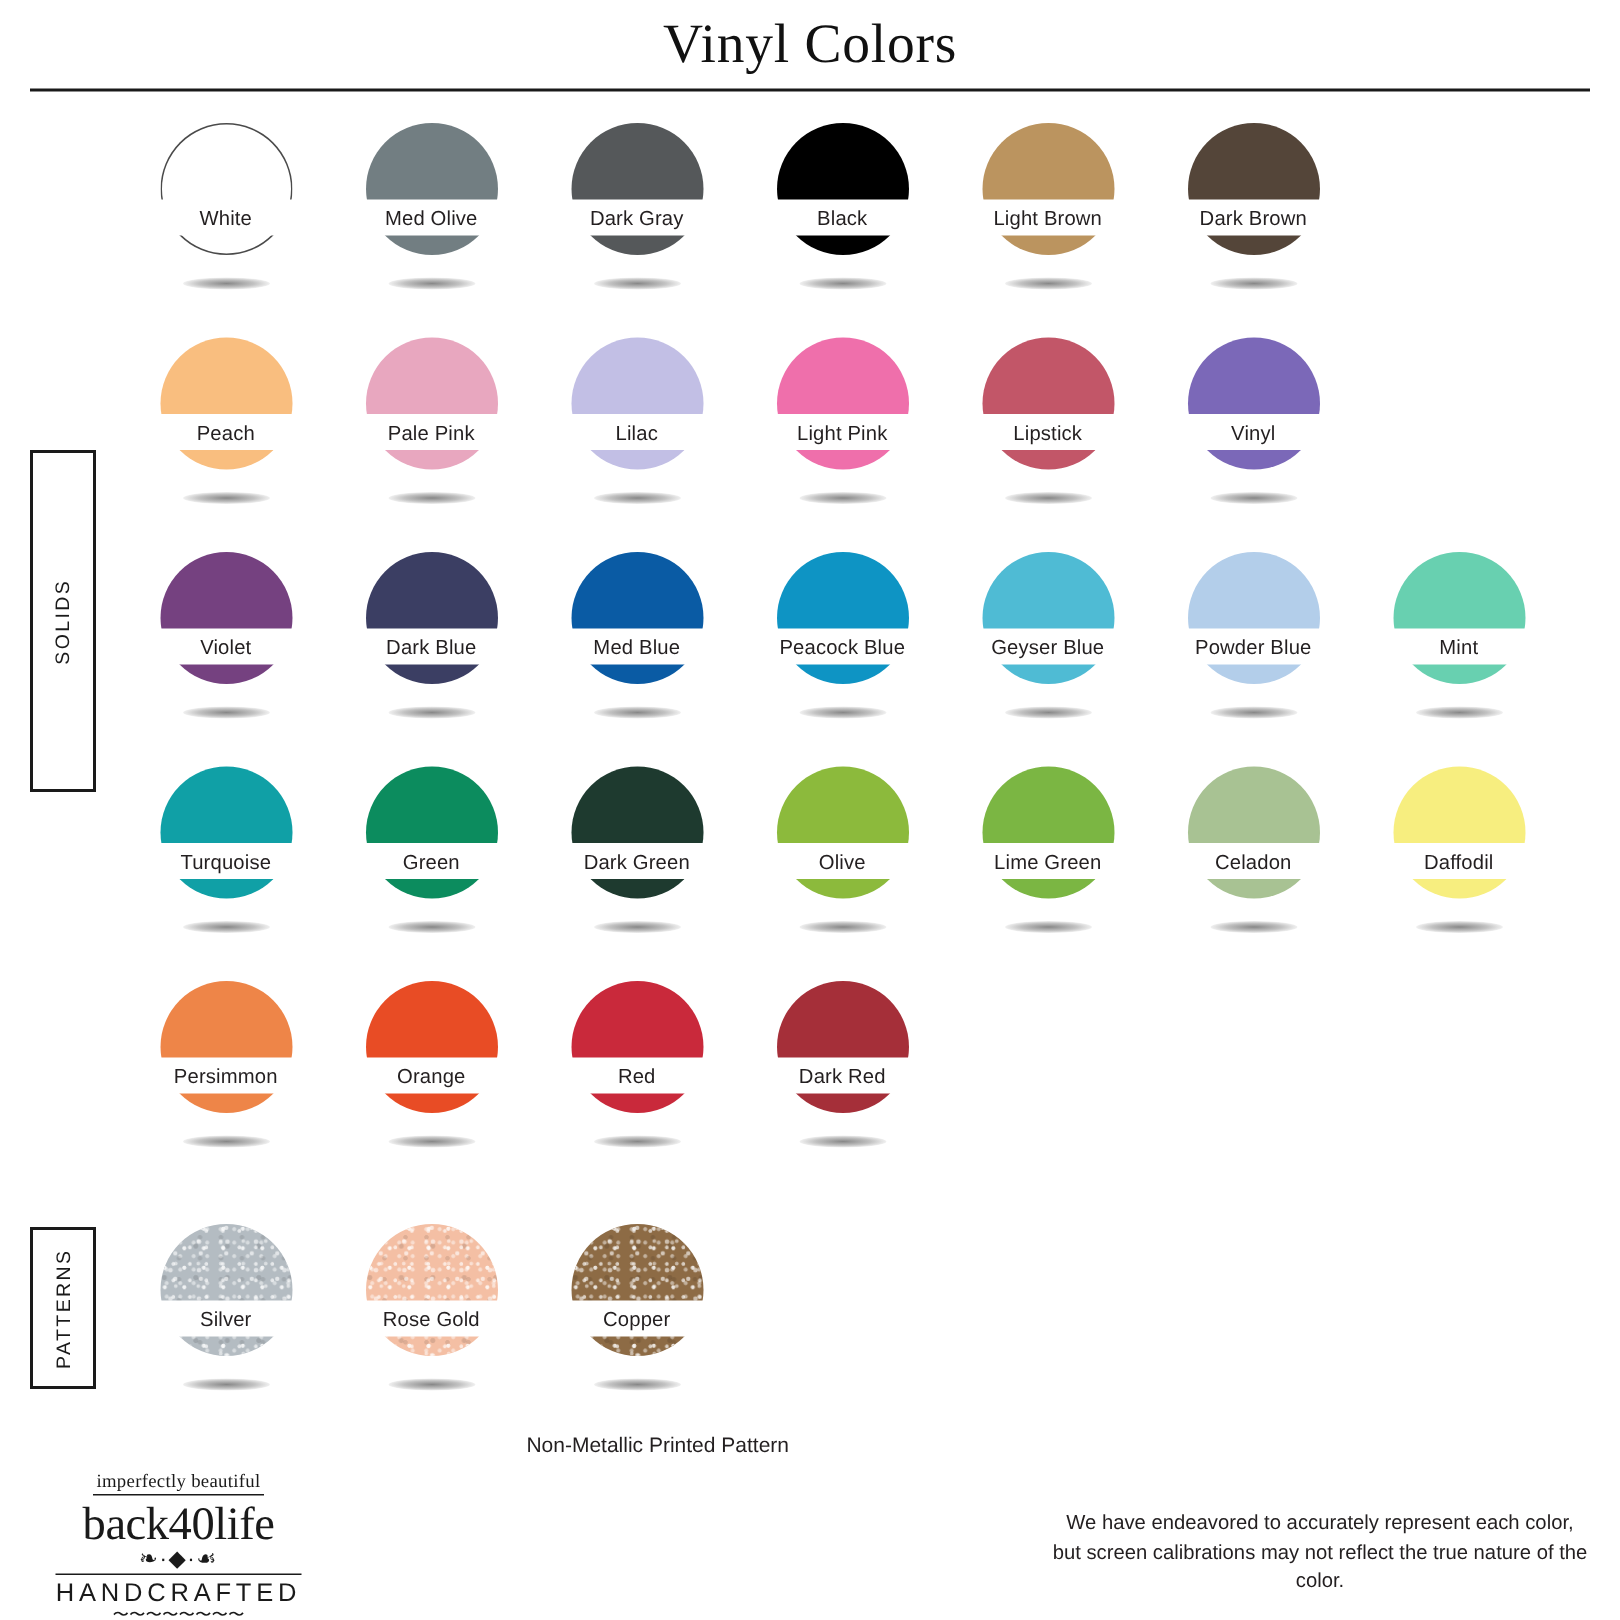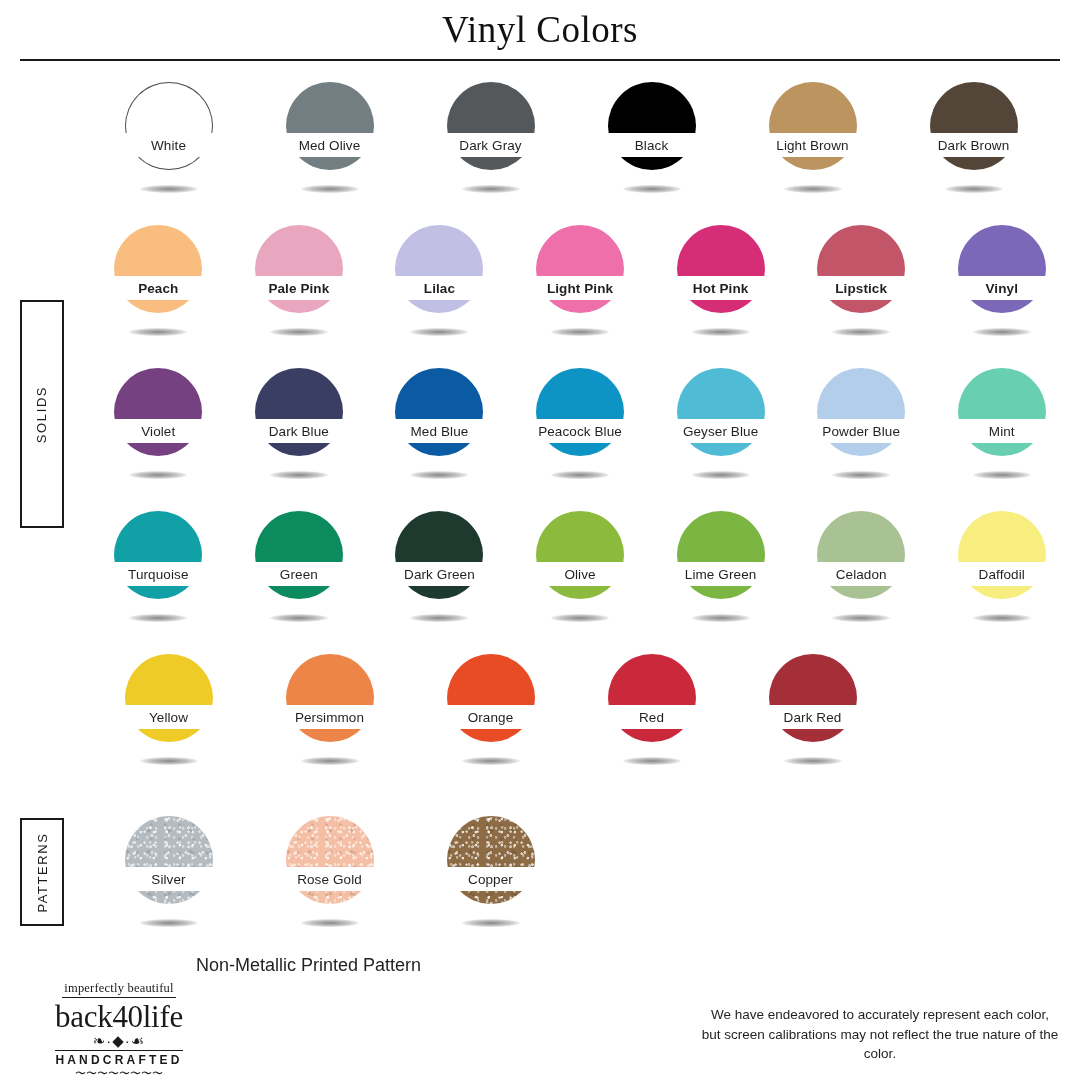--- a/index.html
+++ b/index.html
@@ -52,25 +52,24 @@
     font-size: 13px;
     letter-spacing: 1.6px;
     color: #1a1a1a;
   }
   #tag-solids   { left: 20px; top: 300px; width: 44px; height: 228px; }
   #tag-patterns { left: 20px; top: 818px; width: 44px; height: 108px; }
 
   
   .row {
     position: absolute;
-    left: 100px;
+    left: 82px;
     width: 960px;
     height: 130px;
     display: flex;
-    gap: 24px;
   }
   .cell {
     width: 137px;
     height: 130px;
     position: relative;
   }
 
   .disc {
     position: absolute;
     left: 50%;
@@ -137,22 +136,22 @@
     opacity: 0.95;
     mix-blend-mode: normal;
   }
 
   
   #pattern-note {
     position: absolute;
     left: 196px;
     top: 955px;
     width: 330px;
-    text-align: left;
-    font-size: 18px;
+    text-align: right;
+    font-size: 14px;
     color: #231f20;
   }
 
   
   #brand-logo {
     position: absolute;
     left: 24px;
     top: 978px;
     width: 190px;
     text-align: center;
@@ -175,23 +174,23 @@
     letter-spacing: -0.3px;
   }
   #logo-ornament {
     font-size: 15px;
     line-height: 1;
     letter-spacing: 1px;
     margin: 0 0 2px;
     color: #1a1a1a;
   }
   #logo-sub {
-    font-size: 12px;
+    font-size: 17px;
     letter-spacing: 3.2px;
-    font-weight: bold;
+    font-weight: normal;
     border-top: 1px solid #1a1a1a;
     display: inline-block;
     padding-top: 2px;
   }
   #logo-flourish {
     font-size: 11px;
     line-height: 1;
     color: #1a1a1a;
   }
 
@@ -258,21 +257,21 @@
         <div class="shadow"></div>
       </div>
       <div class="cell">
         <div class="disc" style="background: rgb(84, 69, 57);"></div>
         <div class="label-band">
           <span>Dark Brown</span>
         </div>
         <div class="shadow"></div>
       </div>
     </div>
-    <div class="row" style="top: 221px; font-weight: bold;">
+    <div class="row" style="top: 221px;">
       <div class="cell">
         <div class="disc" style="background: rgb(249, 190, 127);"></div>
         <div class="label-band">
           <span>Peach</span>
         </div>
         <div class="shadow"></div>
       </div>
       <div class="cell">
         <div class="disc" style="background: rgb(232, 167, 191);"></div>
         <div class="label-band">
@@ -288,27 +287,20 @@
         <div class="shadow"></div>
       </div>
       <div class="cell">
         <div class="disc" style="background: rgb(239, 111, 171);"></div>
         <div class="label-band">
           <span>Light Pink</span>
         </div>
         <div class="shadow"></div>
       </div>
       <div class="cell">
-        <div class="disc" style="background: rgb(214, 45, 119);"></div>
-        <div class="label-band">
-          <span>Hot Pink</span>
-        </div>
-        <div class="shadow"></div>
-      </div>
-      <div class="cell">
         <div class="disc" style="background: rgb(194, 86, 104);"></div>
         <div class="label-band">
           <span>Lipstick</span>
         </div>
         <div class="shadow"></div>
       </div>
       <div class="cell">
         <div class="disc" style="background: rgb(123, 104, 184);"></div>
         <div class="label-band">
           <span>Vinyl</span>
@@ -412,27 +404,20 @@
       </div>
       <div class="cell">
         <div class="disc" style="background: rgb(247, 238, 127);"></div>
         <div class="label-band">
           <span>Daffodil</span>
         </div>
         <div class="shadow"></div>
       </div>
     </div>
     <div class="row" style="top: 650px;">
-      <div class="cell">
-        <div class="disc" style="background: rgb(239, 203, 40);"></div>
-        <div class="label-band">
-          <span>Yellow</span>
-        </div>
-        <div class="shadow"></div>
-      </div>
       <div class="cell">
         <div class="disc" style="background: rgb(238, 133, 72);"></div>
         <div class="label-band">
           <span>Persimmon</span>
         </div>
         <div class="shadow"></div>
       </div>
       <div class="cell">
         <div class="disc" style="background: rgb(232, 76, 37);"></div>
         <div class="label-band">

